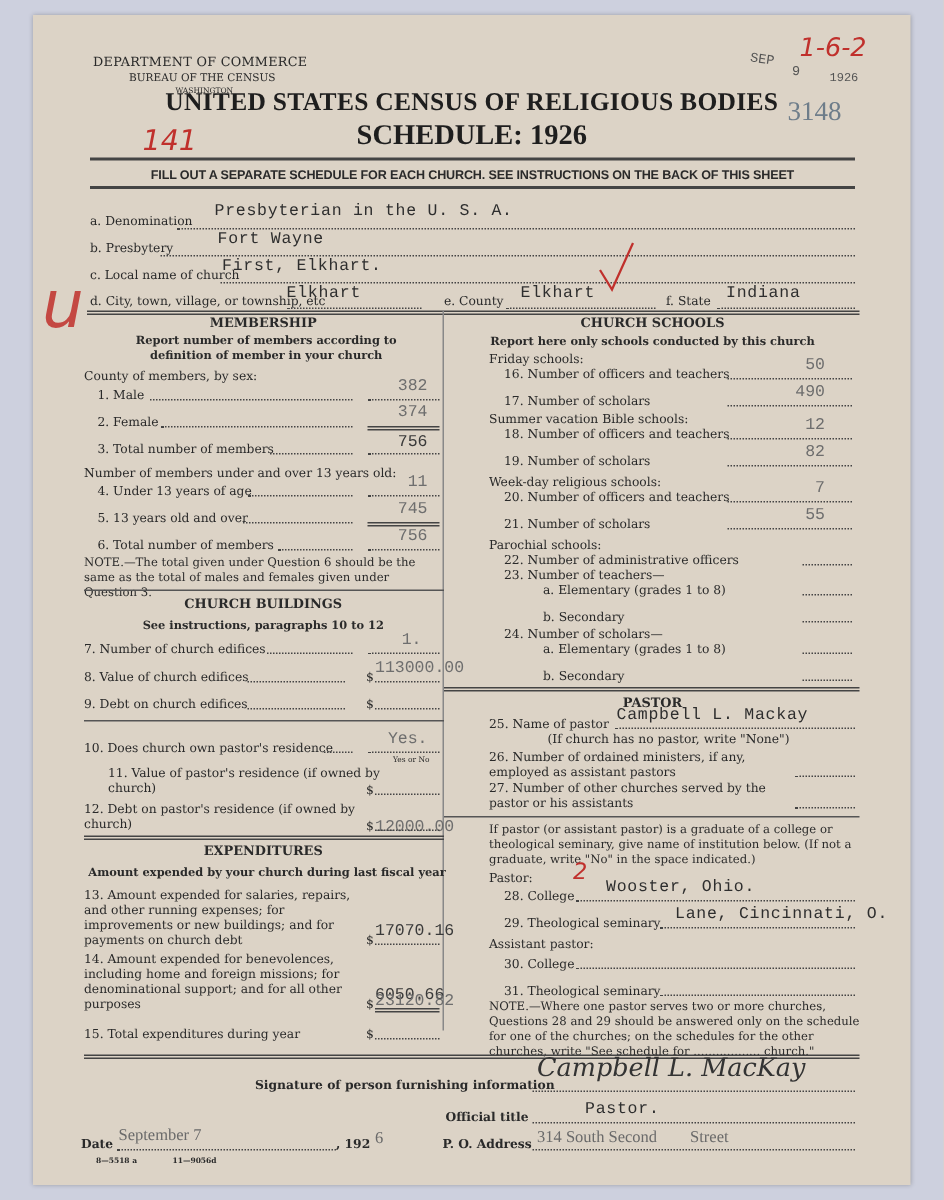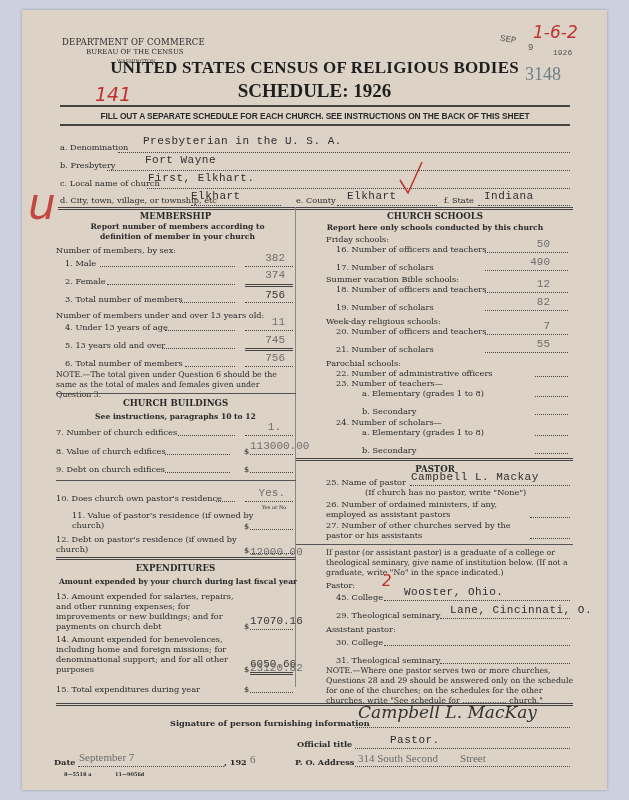--- a/index.html
+++ b/index.html
@@ -89,21 +89,21 @@
 <div class="abs red" style="left:28px;top:178px;font-size:44px;font-style:italic;opacity:0.85;">u</div>
 <svg class="abs" style="left:398px;top:160px;" width="26" height="36">
     <path d="M2 20 L10 33 L24 2" stroke="#c0302c" stroke-width="1.5" fill="none"></path>
   </svg>
 
 <div class="abs dline" style="left:58px;top:207px;width:515px;"></div>
 <div class="vsep"></div>
 
 <div class="abs sect" style="left:58px;width:235px;top:211px;">MEMBERSHIP</div>
 <div class="abs sub" style="left:70px;width:215px;top:222px;">Report number of members according to definition of member in your church</div>
-<div class="row" style="left:56px;top:245px;">Number of members, by sex:</div>
+<div class="row" style="left:56px;top:245px;">County of members, by sex:</div>
 
 <div class="row" style="left:65px;top:258px;">1. Male</div>
 <div class="vdots" style="left:100px;top:266px;width:135px;"></div>
 <div class="vdots" style="left:245px;top:266px;width:48px;"></div>
 <div class="val" style="left:245px;width:40px;top:252px;">382</div>
 
 <div class="row" style="left:65px;top:276px;">2. Female</div>
 <div class="vdots" style="left:107px;top:284px;width:128px;"></div>
 <div class="abs" style="left:245px;top:284px;width:48px;border-bottom:3px double #444;"></div>
 <div class="val" style="left:245px;width:40px;top:269px;">374</div>
@@ -242,21 +242,21 @@
 <div class="abs lbl" style="left:326px;top:499px;width:200px;white-space:normal;line-height:10px;">26. Number of ordained ministers, if any, employed as assistant pastors</div>
 <div class="vdots" style="left:530px;top:517px;width:40px;"></div>
 <div class="abs lbl" style="left:326px;top:520px;width:200px;white-space:normal;line-height:10px;">27. Number of other churches served by the pastor or his assistants</div>
 <div class="vdots" style="left:530px;top:538px;width:40px;"></div>
 
 <div class="abs hline" style="left:296px;top:544px;width:277px;"></div>
 <div class="abs note" style="left:326px;top:548px;width:248px;">If pastor (or assistant pastor) is a graduate of a college or theological seminary, give name of institution below. (If not a graduate, write "No" in the space indicated.)</div>
 
 <div class="row" style="left:326px;top:580px;">Pastor:</div>
 <div class="abs red" style="left:382px;top:572px;font-size:15px;font-style:italic;">2</div>
-<div class="row" style="left:336px;top:592px;">45. College</div>
+<div class="row" style="left:336px;top:592px;">28. College</div>
 <div class="vdots" style="left:384px;top:600px;width:186px;"></div>
 <div class="abs typed" style="left:404px;top:586px;">Wooster, Ohio.</div>
 
 <div class="row" style="left:336px;top:610px;">29. Theological seminary</div>
 <div class="vdots" style="left:440px;top:618px;width:130px;"></div>
 <div class="abs typed" style="left:450px;top:604px;">Lane, Cincinnati, O.</div>
 
 <div class="row" style="left:326px;top:624px;">Assistant pastor:</div>
 <div class="row" style="left:336px;top:637px;">30. College</div>
 <div class="vdots" style="left:384px;top:645px;width:186px;"></div>

